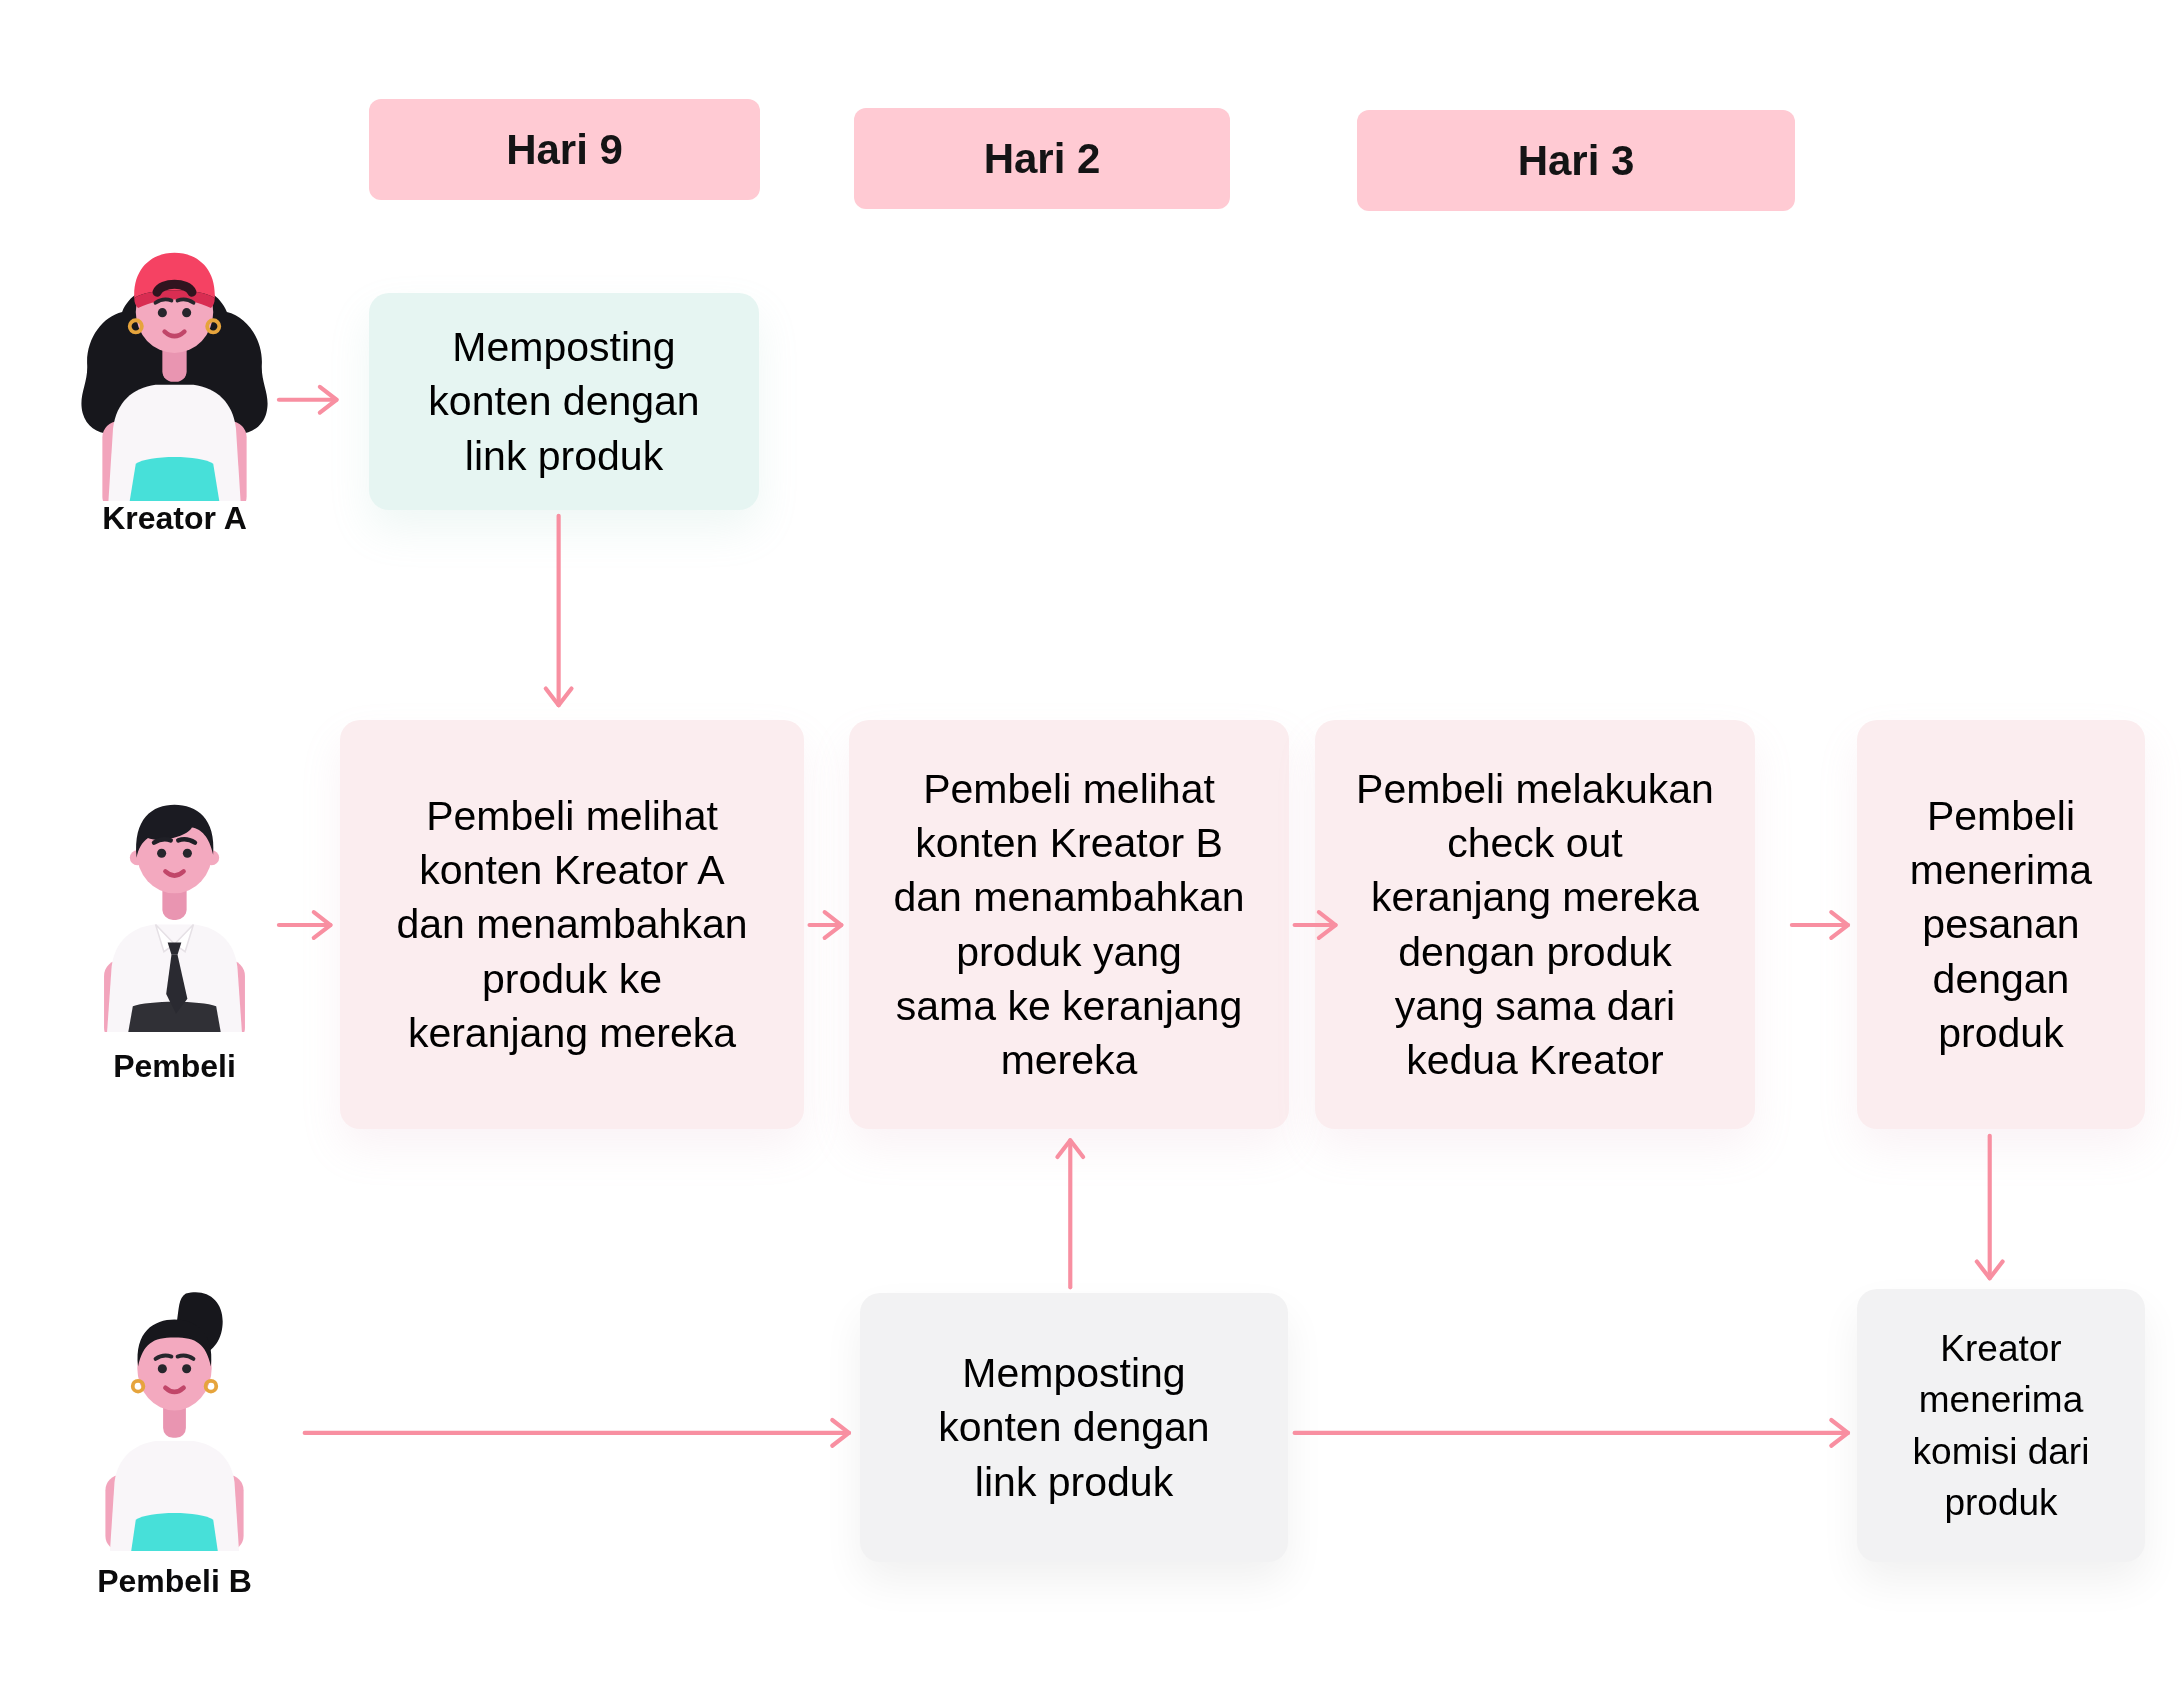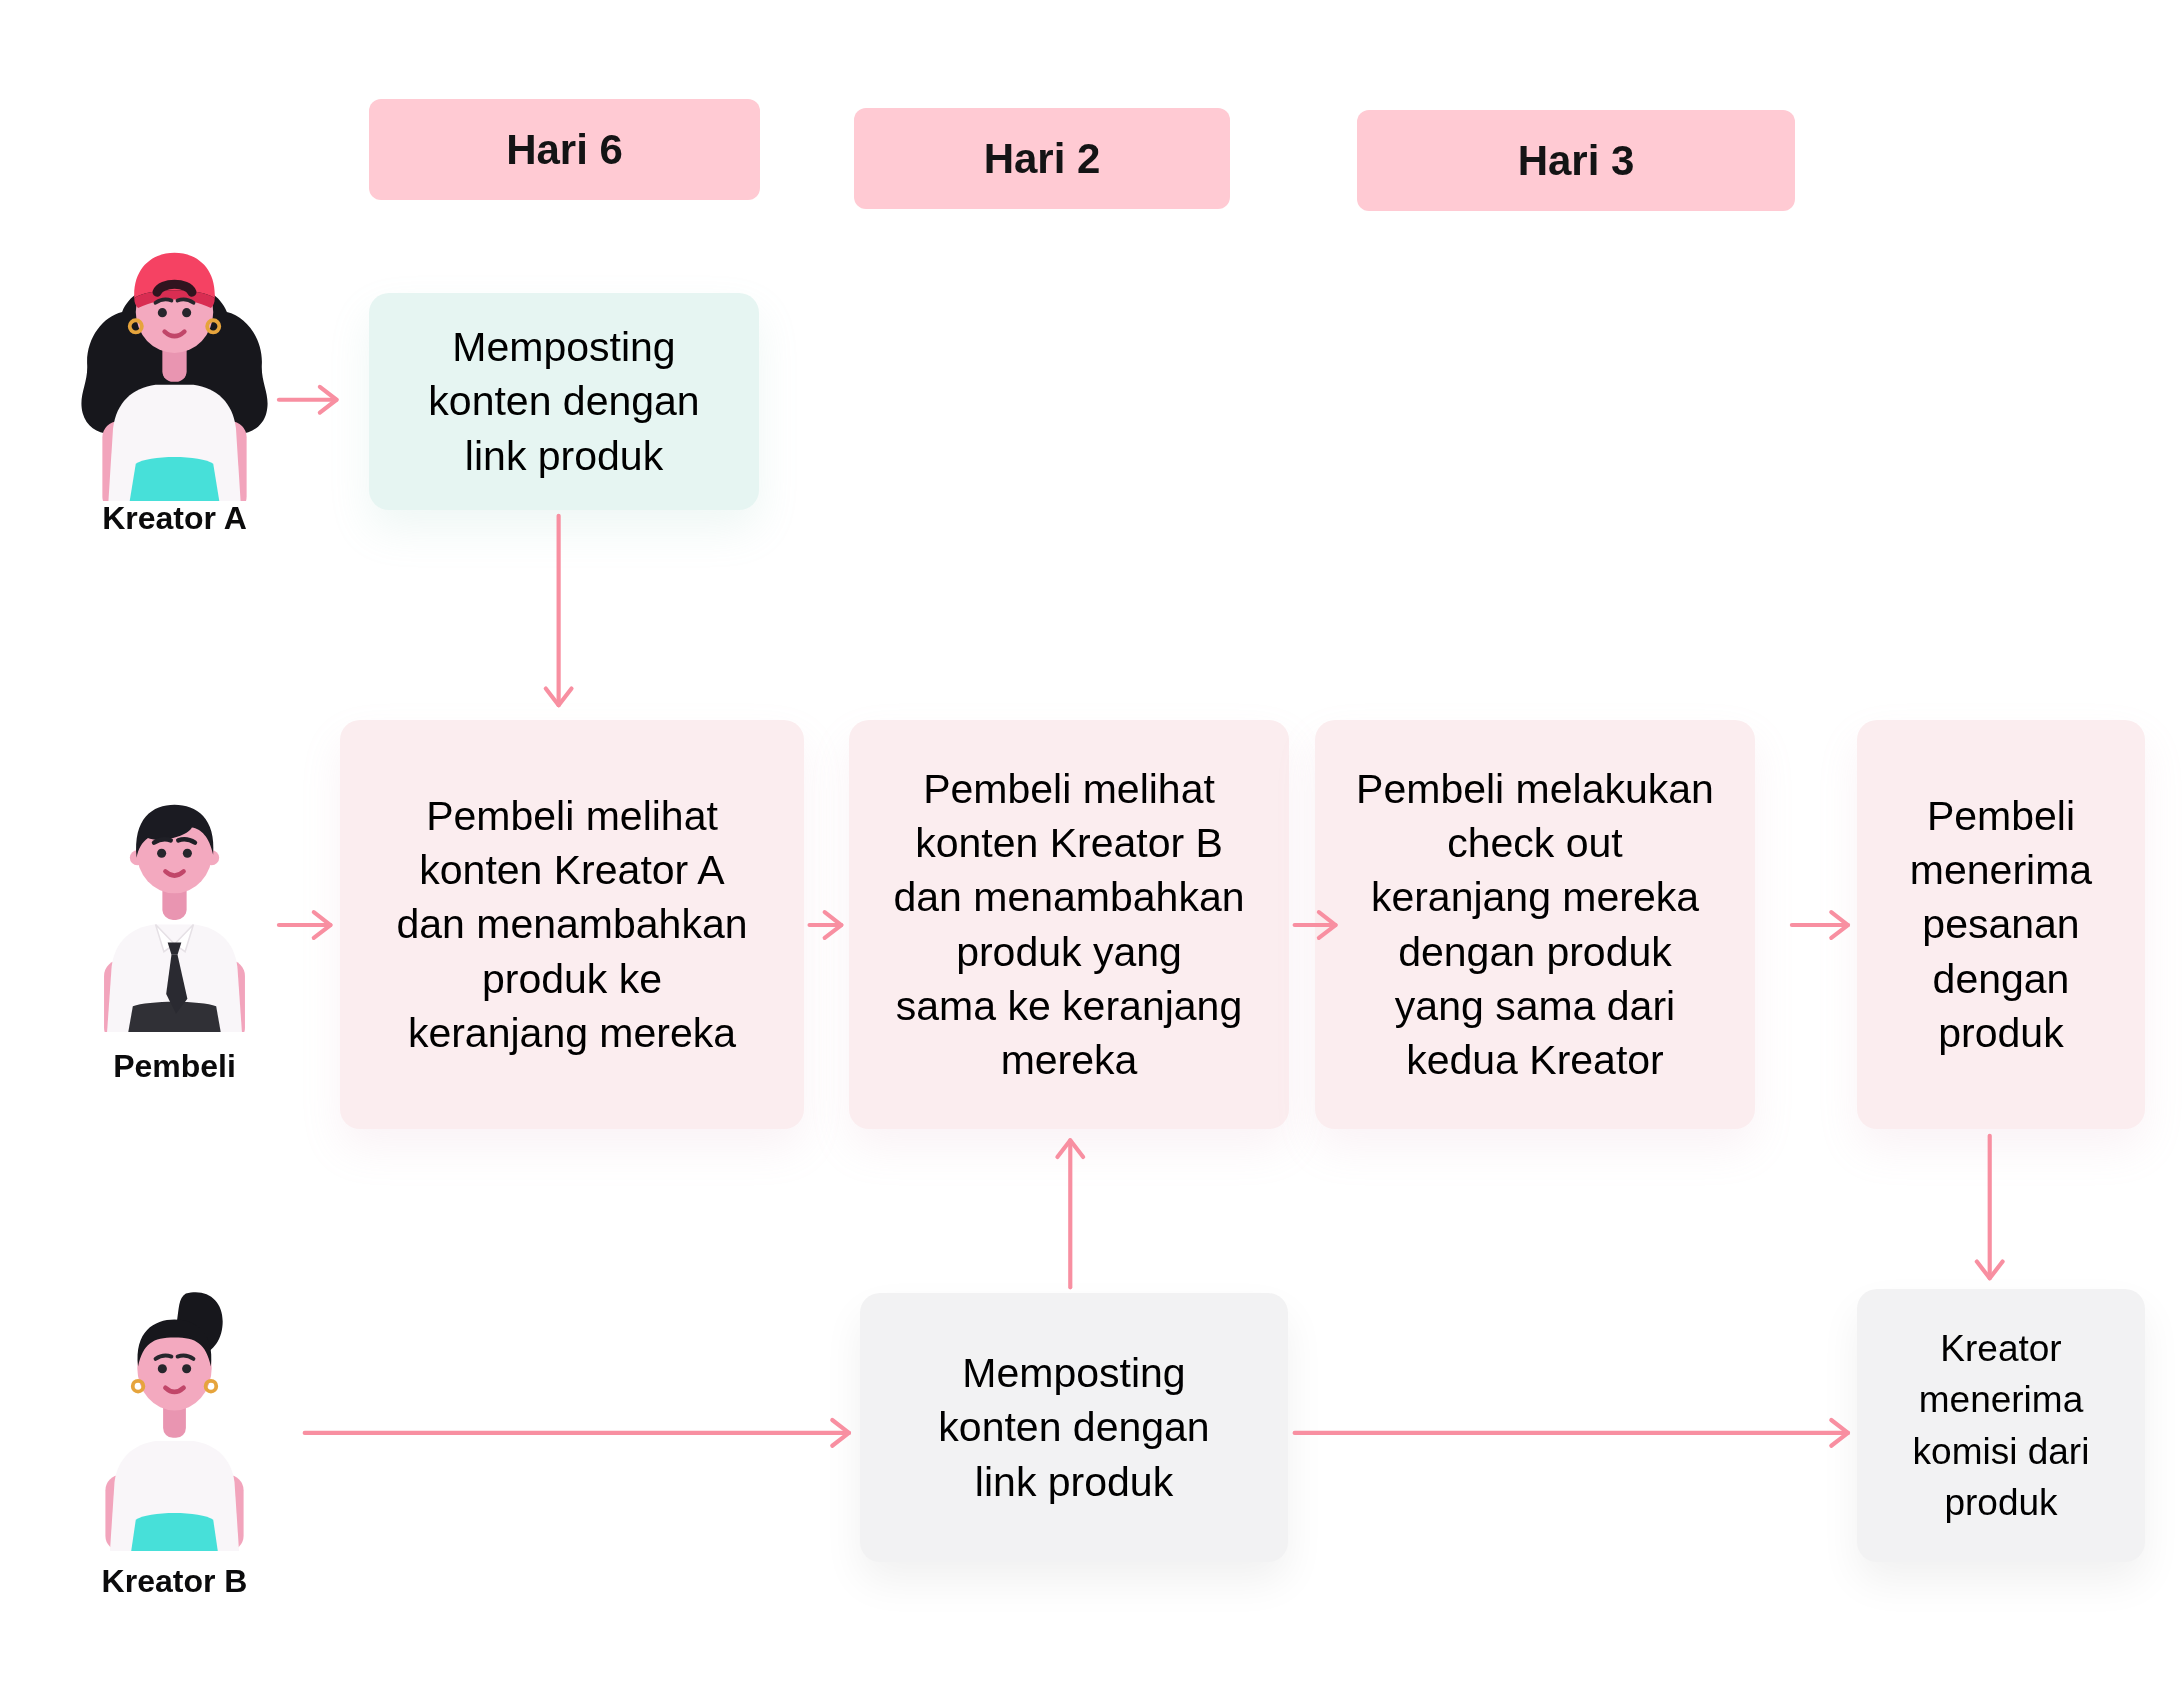--- a/index.html
+++ b/index.html
@@ -24,21 +24,21 @@
 
   svg.arrows{position:absolute;left:0;top:0;pointer-events:none;}
   path.arrow{stroke:#F88FA1;stroke-width:5.5;fill:none;stroke-linecap:round;}
 </style>
 </head>
 <body>
 
 <div class="canvas">
 
   <div class="day" style="left:369px;top:99px;width:391px;">
-    <span>Hari 6</span>
+    <span>Hari 9</span>
   </div>
   <div class="day" style="left:854px;top:108px;width:376px;">
     <span>Hari 2</span>
   </div>
   <div class="day" style="left:1357px;top:110px;width:438px;">
     <span>Hari 3</span>
   </div>
 
   <svg class="avatar" style="left:72px;top:239px;" width="205" height="262" viewBox="0 0 270 345">
     <path d="M135,62 C100,58 76,72 66,96 C40,102 18,132 20,166 C21,191 8,206 14,229 C20,253 48,263 66,251 C70,269 92,280 106,267 L106,310 L164,310 L164,267 C178,280 200,269 204,251 C222,263 250,253 256,229 C262,206 249,191 250,166 C252,132 230,102 204,96 C194,72 170,58 135,62 Z" fill="#17171C"></path>
@@ -94,21 +94,21 @@
     <ellipse cx="135" cy="104" rx="49" ry="56" fill="#F3A9BF"></ellipse>
     <path d="M87,102 C82,56 108,40 135,40 C162,40 188,56 183,102 C176,72 164,64 135,64 C106,64 94,72 87,102 Z" fill="#17171C"></path>
     <circle cx="87" cy="128" r="7" fill="none" stroke="#E6A43C" stroke-width="5"></circle>
     <circle cx="183" cy="128" r="7" fill="none" stroke="#E6A43C" stroke-width="5"></circle>
     <path d="M110,92 q10,-7 21,-3" stroke="#26262C" stroke-width="5" fill="none" stroke-linecap="round"></path>
     <path d="M160,92 q-10,-7 -21,-3" stroke="#26262C" stroke-width="5" fill="none" stroke-linecap="round"></path>
     <circle cx="119" cy="105" r="6" fill="#26262C"></circle>
     <circle cx="151" cy="105" r="6" fill="#26262C"></circle>
     <path d="M123,130 q12,11 24,0" stroke="#C14669" stroke-width="6" fill="none" stroke-linecap="round"></path>
   </svg>
-  <div class="actor-label" style="left:72px;top:1563px;">Kreator B</div>
+  <div class="actor-label" style="left:72px;top:1563px;">Pembeli B</div>
 
   <div class="step mint" style="left:369px;top:293px;width:390px;height:217px;">
     <div class="txt">Memposting
 konten dengan
 link produk</div>
   </div>
 
   <div class="step pink" style="left:340px;top:720px;width:464px;height:409px;">
     <div class="txt">Pembeli melihat
 konten Kreator A

